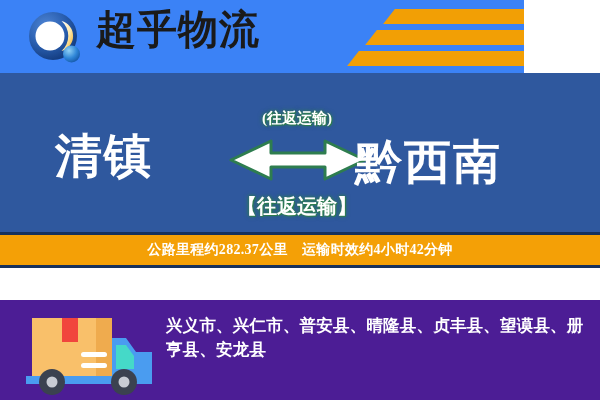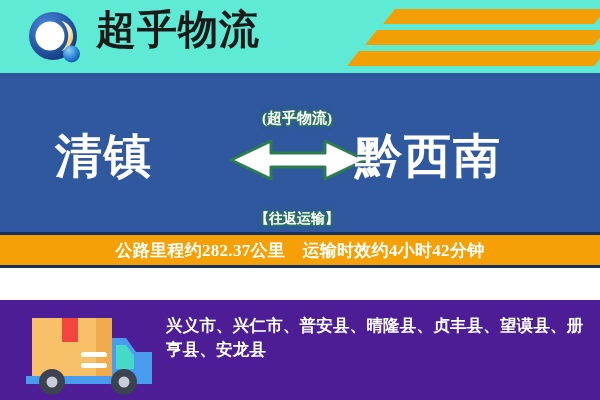--- a/index.html
+++ b/index.html
@@ -11,22 +11,22 @@
   }
   .banner {
     position:relative;
     width:600px; height:400px;
     background:#ffffff;
   }
 
   
   .header {
     position:absolute; left:0; top:0;
-    width:600px; height:73px;
-    background:#5eead4;
+    width:524px; height:73px;
+    background:#3b82f6;
     overflow:hidden;
   }
   .logo-mark {
     position:absolute; left:28px; top:11px;
     width:56px; height:56px;
   }
   .logo-mark svg { display:block; width:56px; height:56px; }
 
   .brand-block {
     position:absolute; left:96px; top:8px;
@@ -79,60 +79,60 @@
     font-family:"Liberation Serif", serif;
     font-size:47px;
     font-weight:bold;
     color:#ffffff;
     line-height:52px;
     white-space:nowrap;
     letter-spacing:2px;
     text-align:center;
   }
   .city-origin { left:55px; }
-  .city-dest   { left:355px; }
+  .city-dest   { left:355px;margin-top:6px; }
 
   .arrow-group {
     position:absolute;
     left:232px; top:36px;
     width:130px; height:110px;
   }
   .arrow-note-top, .arrow-note-bottom {
     position:absolute;
     left:0; width:130px;
     text-align:center;
     font-family:"Liberation Serif", serif;
     font-weight:bold;
     color:#ffffff;
     white-space:nowrap;
     text-shadow:0 0 3px #2e7d4f, 0 0 5px #2e7d4f, 1px 1px 0 #2e7d4f;
   }
   .arrow-note-top    { top:0px;  font-size:15px; }
-  .arrow-note-bottom { top:101px; font-size:14px; letter-spacing:0px; }
+  .arrow-note-bottom { top:84px; font-size:20px; letter-spacing:0px; }
 
   .arrow-svg {
     position:absolute; left:-5px; top:26px;
     width:142px; height:50px;
   }
   .arrow-svg svg { display:block; width:142px; height:50px; }
 
   
   .info-bar {
     position:absolute; left:0; top:232px;
     width:600px; height:36px;
     background:#f4a006;
     border-top:3px solid #16315c;
     border-bottom:3px solid #16315c;
     display:flex;
     align-items:center;
     justify-content:center;
   }
   .info-bar-text {
     font-family:"Liberation Serif", serif;
-    font-size:17px;
+    font-size:14px;
     font-weight:bold;
     color:#ffffff;
     white-space:nowrap;
     letter-spacing:0.3px;
   }
 
   
   .coverage-panel {
     position:absolute; left:0; top:268px;
     width:600px; height:115px;
@@ -200,21 +200,21 @@
     <div class="brand-block">
       <div class="brand-cn">超乎物流</div>
     </div>
   </div>
 
   <div class="route-panel">
 
     <div class="city city-origin">清镇</div>
 
     <div class="arrow-group">
-      <div class="arrow-note-top">(超乎物流)</div>
+      <div class="arrow-note-top">(往返运输)</div>
 
       <div class="arrow-svg">
         <svg viewBox="0 0 142 50">
           <path d="M4 25 L44 6 L44 18 L98 18 L98 6 L138 25 L98 44 L98 32 L44 32 L44 44 Z" fill="#ffffff" stroke="#2e7d4f" stroke-width="3" stroke-linejoin="round"></path>
         </svg>
       </div>
 
       <div class="arrow-note-bottom">【往返运输】</div>
     </div>
 

